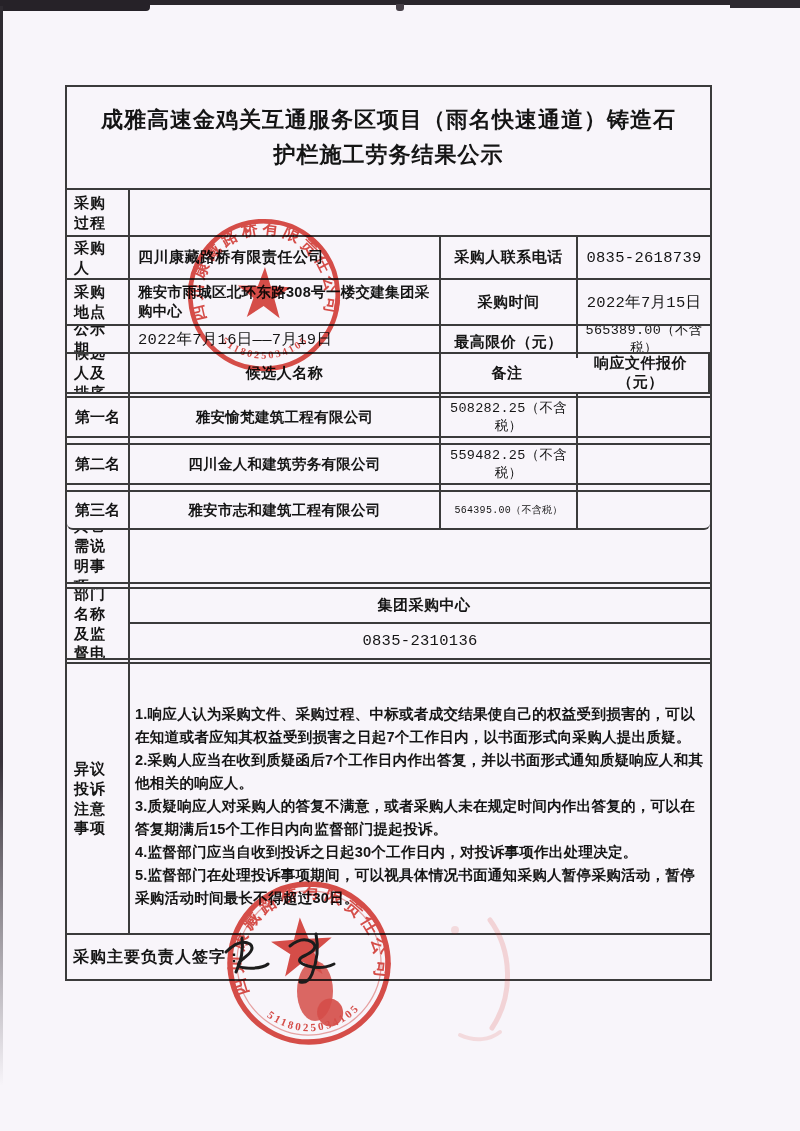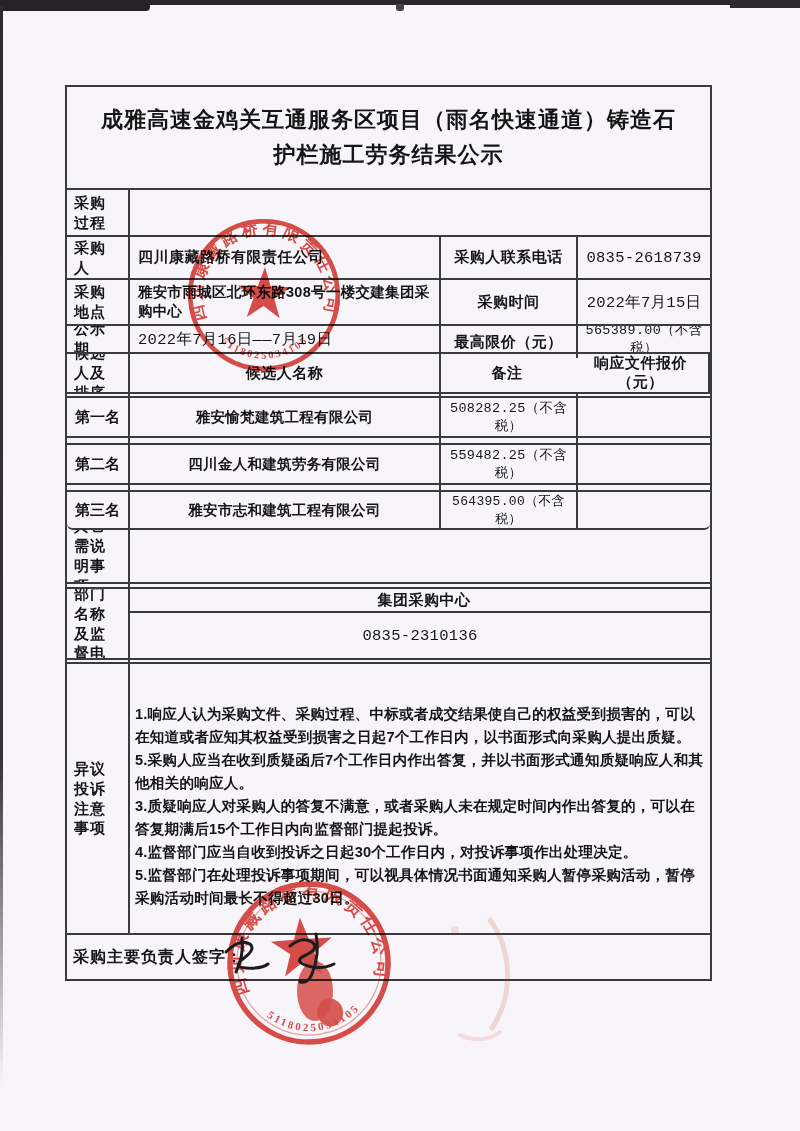--- a/index.html
+++ b/index.html
@@ -49,21 +49,21 @@
   .spacer-cells{display:flex;}
   .spacer-cells .s1{width:63px;border-right:2px solid var(--line);}
   .spacer-cells .s2{width:311px;border-right:2px solid var(--line);}
   .spacer-cells .s3{width:137px;border-right:2px solid var(--line);}
   .spacer-cells .s4{flex:1;}
   .spacer-lr{display:flex;}
   .spacer-lr .s1{width:63px;border-right:2px solid var(--line);}
   .spacer-lr .s4{flex:1;}
 
   .supervision-right{flex:1;display:flex;flex-direction:column;}
-  .supervision-right .sub1{height:24px;border-bottom:2px solid var(--line);display:flex;
+  .supervision-right .sub1{height:35px;border-bottom:2px solid var(--line);display:flex;
                            align-items:center;justify-content:center;padding-left:8px;}
   .supervision-right .sub2{flex:1;display:flex;align-items:center;justify-content:center;}
 
   .objection-body{flex:1;padding:22px 6px 6px 5px;display:flex;flex-direction:column;
                   justify-content:center;}
   .objection-body div{font-weight:600;font-size:14.6px;line-height:1.58;letter-spacing:0.2px;}
 
   .sig-row{display:flex;align-items:center;padding-left:6px;}
   .sig-label{font-size:16px;font-weight:600;letter-spacing:1px;}
 
@@ -152,21 +152,21 @@
     <div class="trow spacer7 spacer-cells">
       <div class="s1"></div>
         <div class="s2"></div>
         <div class="s3"></div>
         <div class="s4"></div>
     </div>
 
     <div class="trow h-38">
       <div class="c c-label" style="letter-spacing:0">第三名</div>
       <div class="c c2 zh-sm" style="justify-content:center;text-align:center">雅安市志和建筑工程有限公司</div>
-      <div class="c c3 num" style="font-size:13px">564395.00（不含税）</div>
+      <div class="c c3 num" style="font-size:10px">564395.00（不含税）</div>
       <div class="c c4"></div>
     </div>
 
     <div class="trow h-54">
       <div class="c c-label">其它需说明事项</div>
       <div class="c c-rest zh"></div>
     </div>
 
     <div class="trow spacer5 spacer-lr">
       <div class="s1"></div>
@@ -183,21 +183,21 @@
 
     <div class="trow spacer4 spacer-lr">
       <div class="s1"></div>
         <div class="s4"></div>
     </div>
 
     <div class="trow h-271">
       <div class="c c-label">异议投诉注意事项</div>
       <div class="objection-body">
         <div>1.响应人认为采购文件、采购过程、中标或者成交结果使自己的权益受到损害的，可以在知道或者应知其权益受到损害之日起7个工作日内，以书面形式向采购人提出质疑。</div>
-        <div>5.采购人应当在收到质疑函后7个工作日内作出答复，并以书面形式通知质疑响应人和其他相关的响应人。</div>
+        <div>2.采购人应当在收到质疑函后7个工作日内作出答复，并以书面形式通知质疑响应人和其他相关的响应人。</div>
         <div>3.质疑响应人对采购人的答复不满意，或者采购人未在规定时间内作出答复的，可以在答复期满后15个工作日内向监督部门提起投诉。</div>
         <div>4.监督部门应当自收到投诉之日起30个工作日内，对投诉事项作出处理决定。</div>
         <div>5.监督部门在处理投诉事项期间，可以视具体情况书面通知采购人暂停采购活动，暂停采购活动时间最长不得超过30日。</div>
       </div>
     </div>
 
     <div class="trow h-signature last sig-row">
       <span class="sig-label">采购主要负责人签字：</span>
     </div>
 

